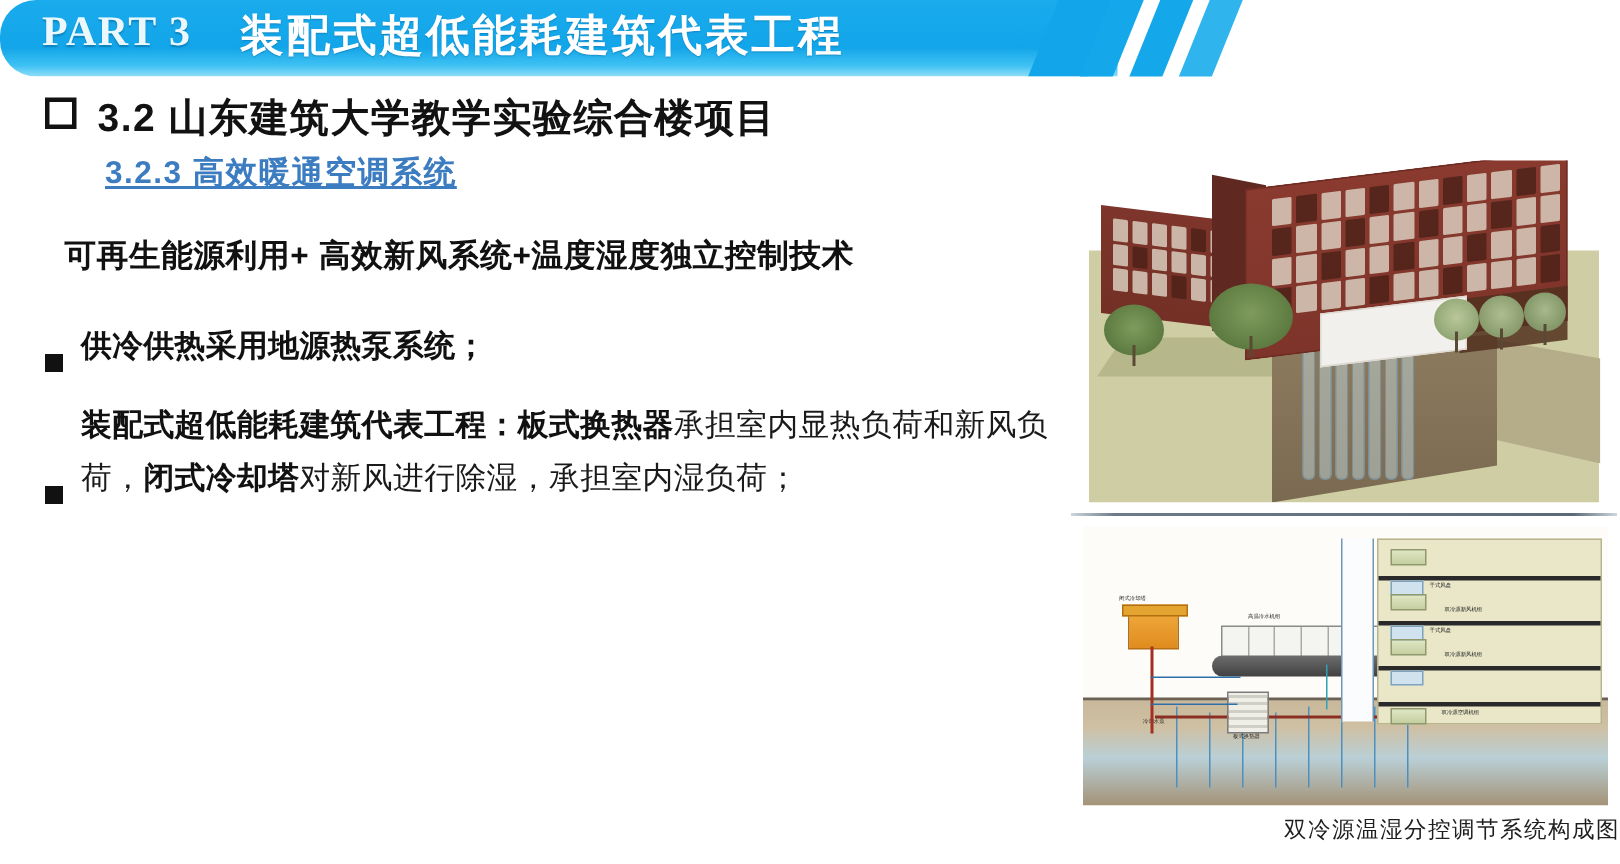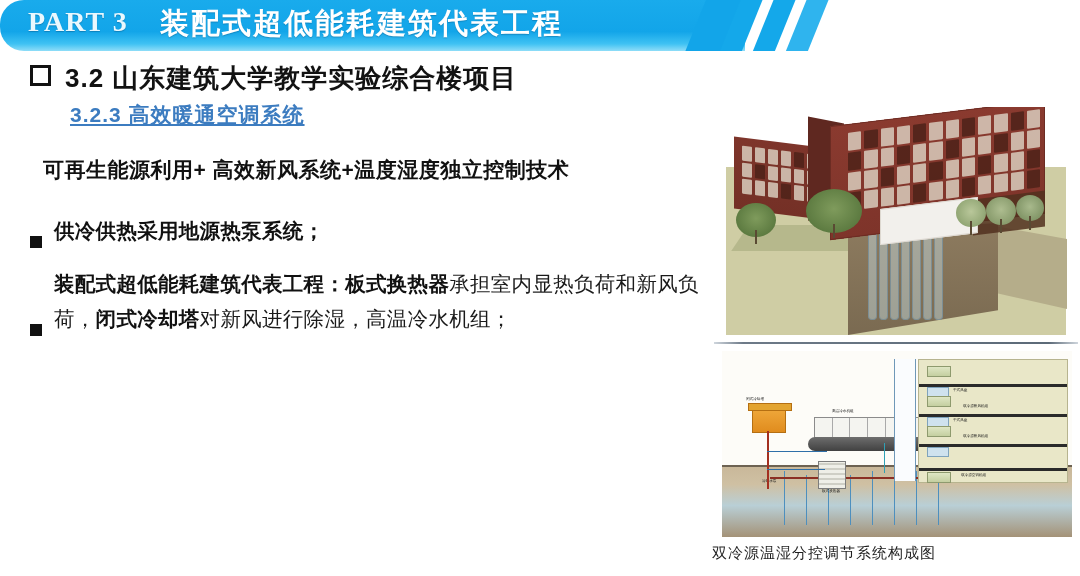--- a/index.html
+++ b/index.html
@@ -418,21 +418,21 @@
     white-space: nowrap;
     letter-spacing: 0;
   }
   .lbl-b { color:#17407a; }
 
   .fig-caption {
     position: absolute;
     left: 0;
     top: 493px;
     width: 368px;
-    text-align: left;
+    text-align: right;
     font-size: 15px;
     color: #1e1e1e;
     letter-spacing: 1px;
   }
 </style>
 </head>
 <body>
 
 <div class="header">
   <div class="header-bg"></div>
@@ -459,21 +459,21 @@
   <div class="bullets">
 
     <div class="bullet">
       <span class="sq-fill"></span>
       <span class="btext"><b>供冷供热采用地源热泵系统；</b></span>
     </div>
 
 
     <div class="bullet">
       <span class="sq-fill"></span>
-      <span class="btext"><b>装配式超低能耗建筑代表工程：</b><b>板式换热器</b><span class="reg">承担室内显热负荷和新风负荷，</span><b>闭式冷却塔</b><span class="reg">对新风进行除湿，高温冷水机组；</span></span>
+      <span class="btext"><b>装配式超低能耗建筑代表工程：</b><b>板式换热器</b><span class="reg">承担室内显热负荷和新风负荷，</span><b>闭式冷却塔</b><span class="reg">对新风进行除湿，承担室内湿负荷；</span></span>
     </div>
 
 
   </div>
 </div>
 
 <div class="right-panel">
 
   <div class="fig-building">
     <div class="grnd"></div>

